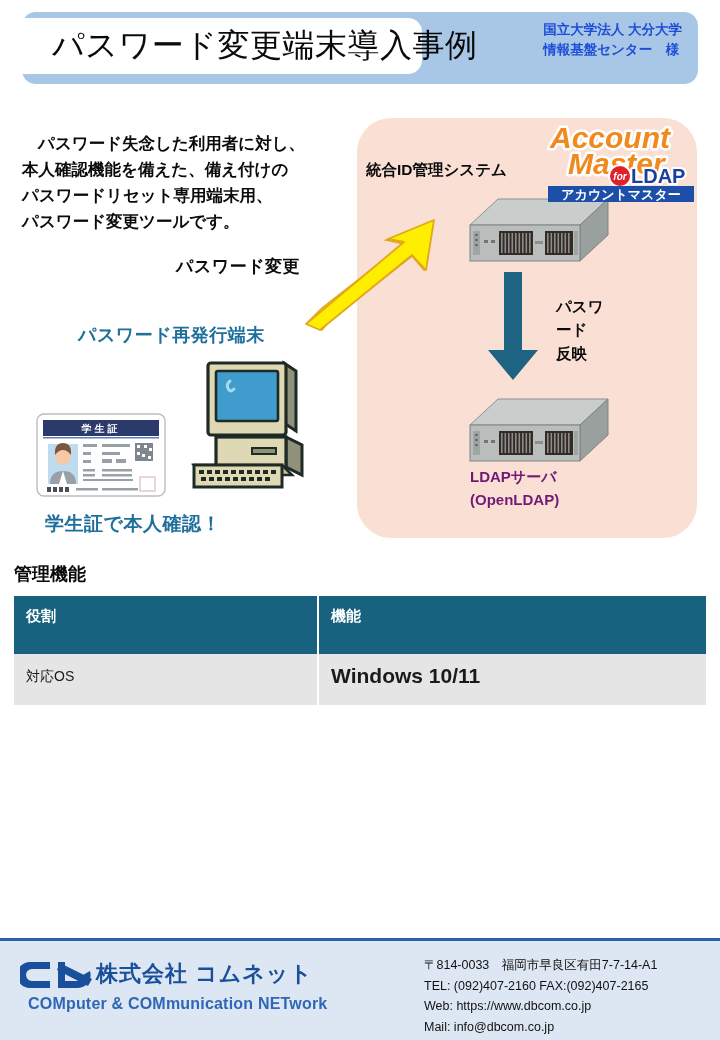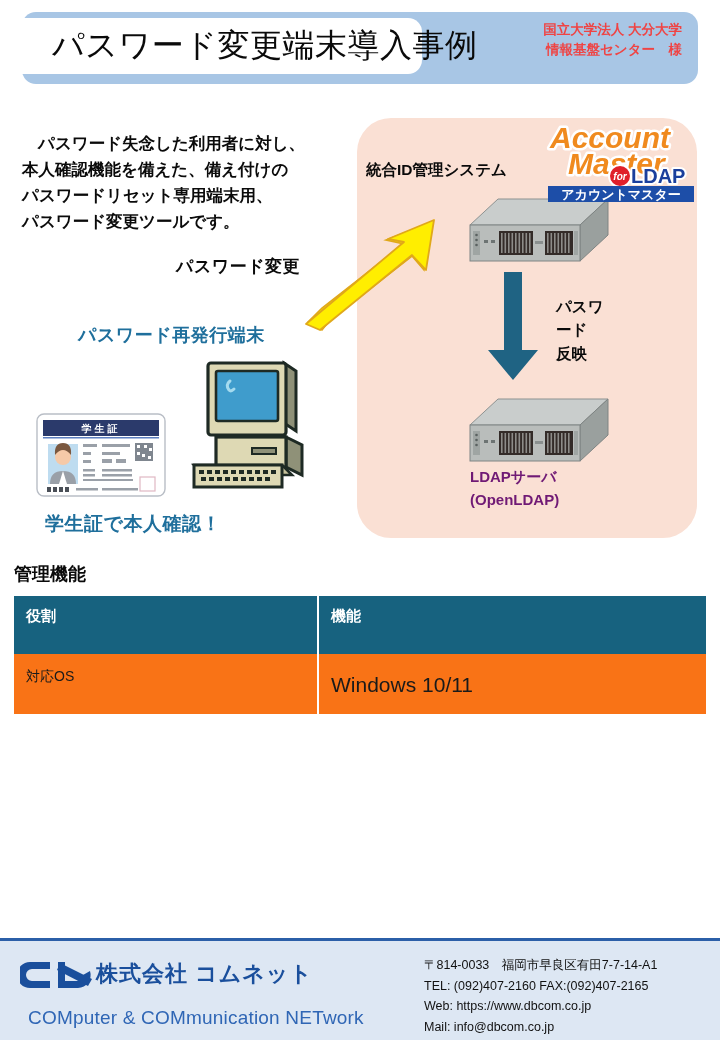--- a/index.html
+++ b/index.html
@@ -45,24 +45,24 @@
     font-size: 32px;
     font-weight: normal;
     color: #0a0a0a;
     letter-spacing: 0.5px;
     white-space: nowrap;
   }
 
   .header-client {
     position: absolute;
     right: 38px; top: 20px;
-    text-align: right;
+    text-align: left;
     font-size: 13.5px;
     font-weight: bold;
-    color: #ef4444;
+    color: #1d4ed8;
     line-height: 1.5;
   }
 
   
   .diagram { position: absolute; left: 0; top: 100px; width: 612px; height: 455px; text-decoration: underline; }
 
   .pink-panel {
     position: absolute;
     left: 357px; top: 18px;
     width: 340px; height: 420px;
@@ -181,22 +181,22 @@
     color: #1a1a1a;
     padding: 12px;
     vertical-align: top;
     border-right: 2px solid #ffffff;
     line-height: 1.55;
   }
   .fn-table td:last-child { border-right: none; }
   .fn-table col.c1 { width: 304px; }
   .fn-table col.c2 { width: 388px; }
 
-  .row-os td { background: #f97316; height: 50px; margin-left: 38px; }
-  .row-os .os-val { font-size: 21px; font-weight: normal; padding-top: 15px; }
+  .row-os td { background: #e5e5e5; height: 50px; margin-left: 38px; }
+  .row-os .os-val { font-size: 21px; font-weight: bold; padding-top: 6px; }
   .row-tool td { background: #e3e8ec; height: 198px; }
   .row-tool .feat { margin-bottom: 22px; }
   .row-tool .feat:last-child { margin-bottom: 0; }
 
   
   .footer-rule {
     position: absolute;
     left: 0; top: 938px;
     width: 720px; height: 3px;
     background: #2b5fa8;
@@ -213,26 +213,25 @@
     left: 96px; top: 18px;
     font-size: 22px;
     font-weight: bold;
     color: #1a4f9c;
     letter-spacing: 1px;
     white-space: nowrap;
   }
   .cn-tag {
     position: absolute;
     left: 28px; top: 54px;
-    font-size: 19px;
-    font-weight: normal;
+    font-size: 16px;
+    font-weight: bold;
     color: #2f66b5;
     letter-spacing: 0.2px;
     white-space: nowrap;
-    margin-top: 12px;
   }
   .contact {
     position: absolute;
     left: 424px; top: 14px;
     font-size: 12.5px;
     color: #111111;
     line-height: 1.65;
     white-space: nowrap;
   }
 </style>

